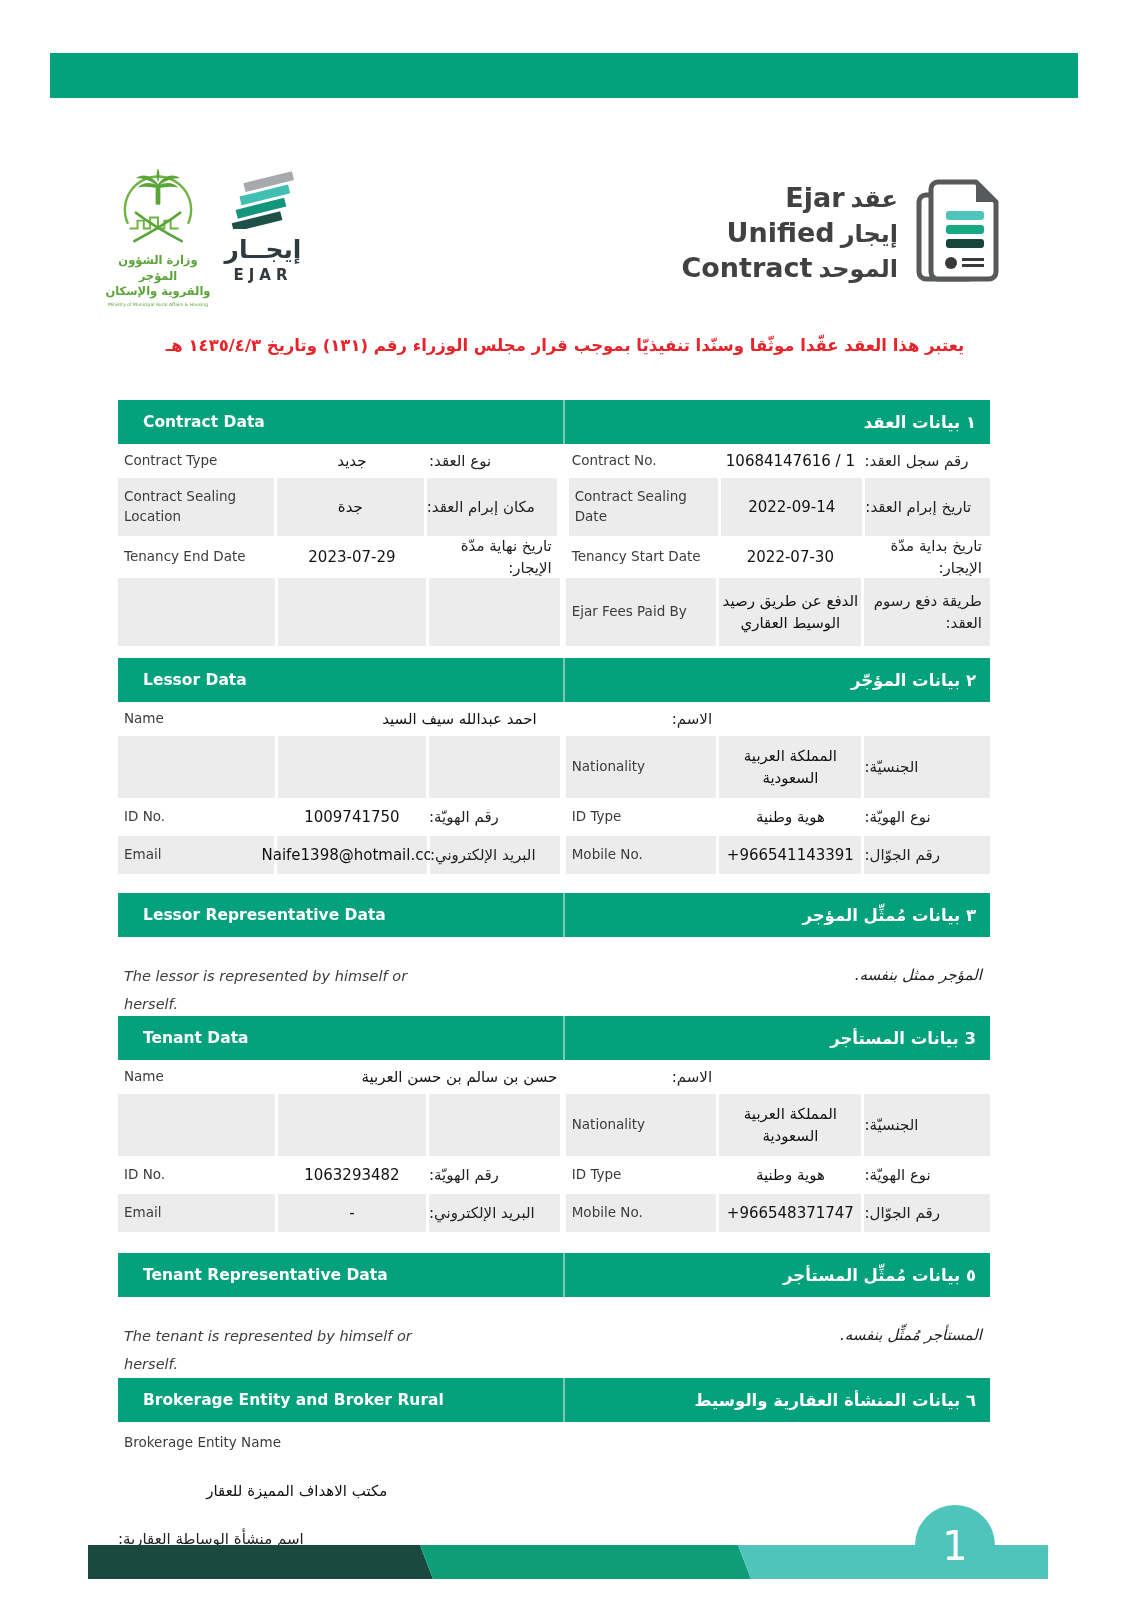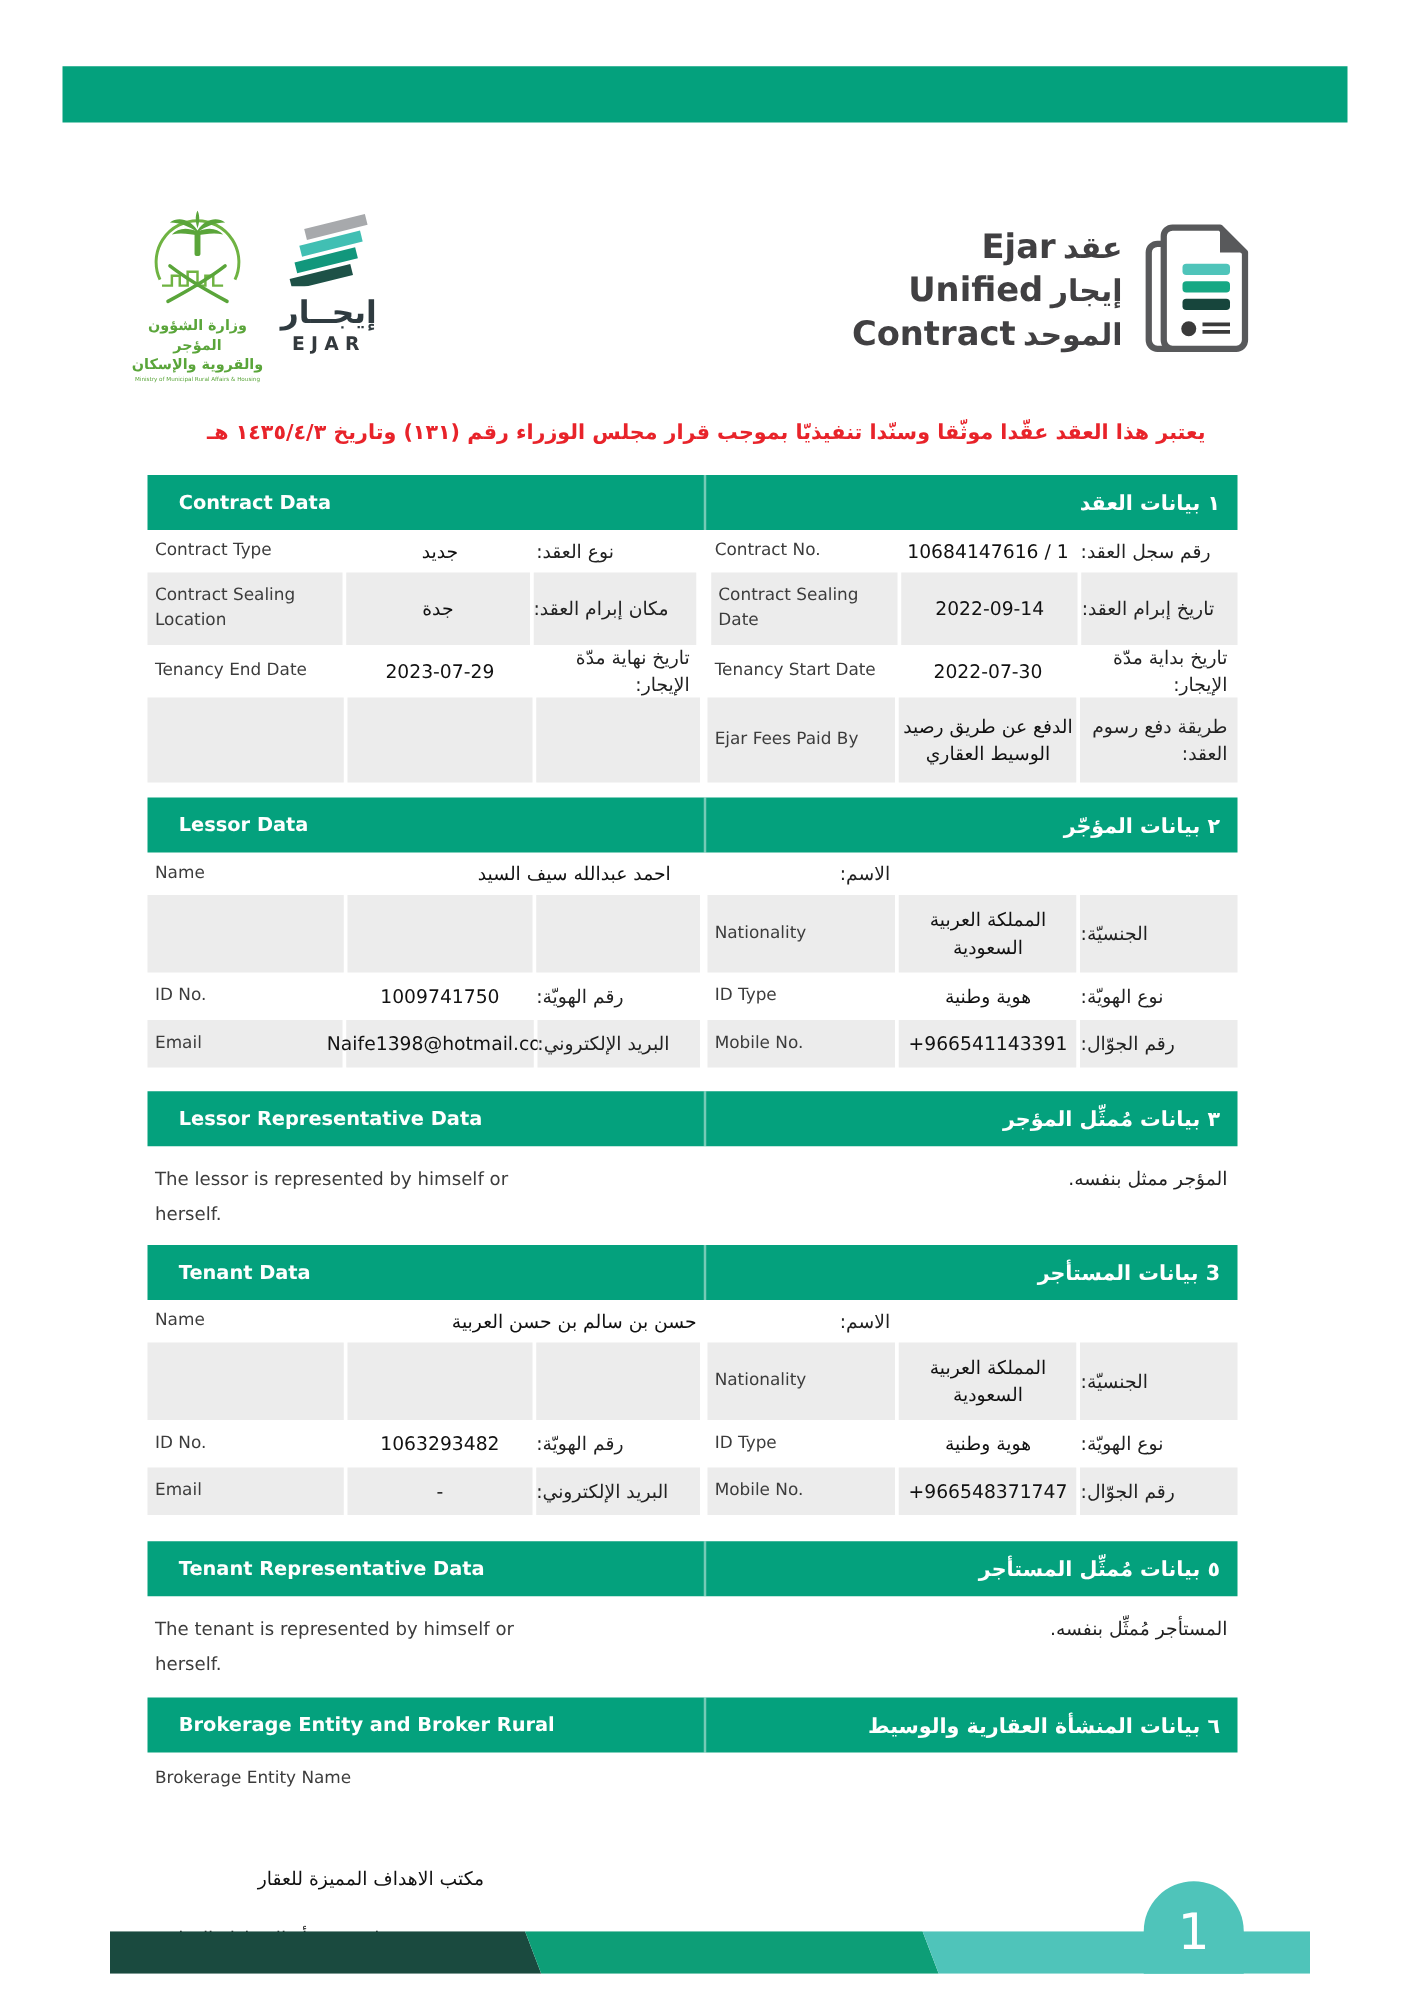--- a/index.html
+++ b/index.html
@@ -22,21 +22,21 @@
   .brand-text{display:flex;flex-direction:column;align-items:flex-end;gap:4px;}
   .brand-line{display:flex;align-items:baseline;gap:6px;color:#414042;font-weight:bold;}
   .brand-line .en{font-size:27px;}
   .brand-line .ar{font-size:24px;}
 
   
   .notice{position:absolute;left:0;top:336px;width:1130px;text-align:center;
           color:#e8232a;font-weight:bold;font-size:16.5px;direction:rtl;}
 
   
-  .sections{position:absolute;left:118px;top:380px;width:872px;}
+  .sections{position:absolute;left:118px;top:400px;width:872px;}
   section{margin:0;}
   .sec-header{position:relative;height:44px;background:#04a17d;color:#fff;
               display:flex;justify-content:space-between;align-items:center;}
   .sec-header .h-en{font-size:15.5px;font-weight:bold;padding-left:25px;}
   .sec-header .h-ar{font-size:16.5px;font-weight:bold;padding-right:14px;}
   .h-split{position:absolute;left:51%;top:0;width:2px;height:100%;background:rgba(255,255,255,.45);}
 
   .row{display:flex;gap:6px;}
   .row .half{display:flex;gap:3px;width:calc(51% - 3px);}
   .row .half.rhalf{width:calc(49% - 3px);}
@@ -47,21 +47,21 @@
            padding-right:8px;box-sizing:border-box;line-height:1.5;}
   .row.g .cell{background:#ececec;}
 
   .row.full .cell.en{width:15%;}
   .row.full .cell.val{width:48%;}
   .row.full .cell.ar{width:37%;}
 
   .h36{height:34px;} .h38{height:38px;} .h40{height:42px;} .h58{height:58px;gap:12px;}
   .h62{height:62px;} .h68{height:68px;} .h42{height:42px;flex-direction:column;}
 
-  .rep{display:flex;justify-content:space-between;align-items:flex-start;height:68px;padding-top:14px;box-sizing:border-box;}
+  .rep{display:flex;justify-content:space-between;align-items:flex-start;height:68px;padding-top:26px;box-sizing:border-box;font-style:italic;}
   .rep .rep-en{width:330px;font-size:14.5px;color:#3c3c3c;line-height:1.9;padding-left:6px;}
   .rep .rep-ar{font-size:15px;color:#222;padding-right:8px;line-height:1.6;}
 
   
   .footer{position:absolute;left:88px;top:1545px;width:960px;height:34px;}
   .footer svg{display:block;}
   .page-badge{position:absolute;left:827px;top:-40px;width:80px;height:74px;background:#4fc4ba;
               border-radius:40px 40px 0 0;display:flex;align-items:center;justify-content:center;}
   .page-badge span{color:#fff;font-size:40px;line-height:1;transform:translateY(4px);}
 </style>
@@ -323,21 +323,21 @@
     </section>
 
     <section style="margin-top:13px;">
       <div class="sec-header">
         <span class="h-en">Brokerage Entity and Broker Rural</span>
         <span class="h-split"></span>
         <span class="h-ar" dir="rtl">٦ بيانات المنشأة العقارية والوسيط</span>
       </div>
       <div class="row full h42">
         <div class="cell en" style="width:22%;">Brokerage Entity Name</div>
-        <div class="cell val" style="width:41%;margin-top:32px;">مكتب الاهداف المميزة للعقار</div>
+        <div class="cell val" style="width:41%;">مكتب الاهداف المميزة للعقار</div>
         <div class="cell ar" dir="rtl">اسم منشأة الوساطة العقارية:</div>
       </div>
     </section>
 
   </div>
 
   <div class="footer">
     <div class="page-badge">
       <span>1</span>
     </div>

